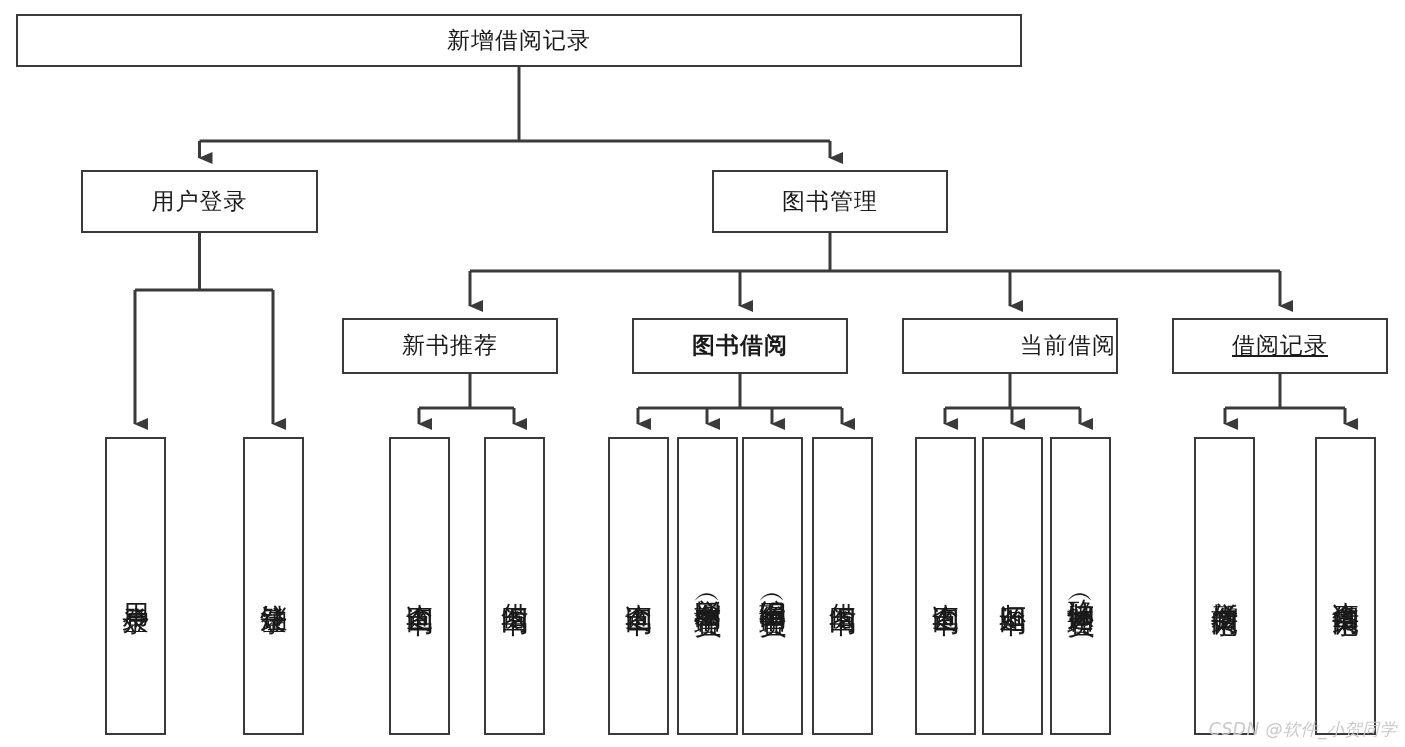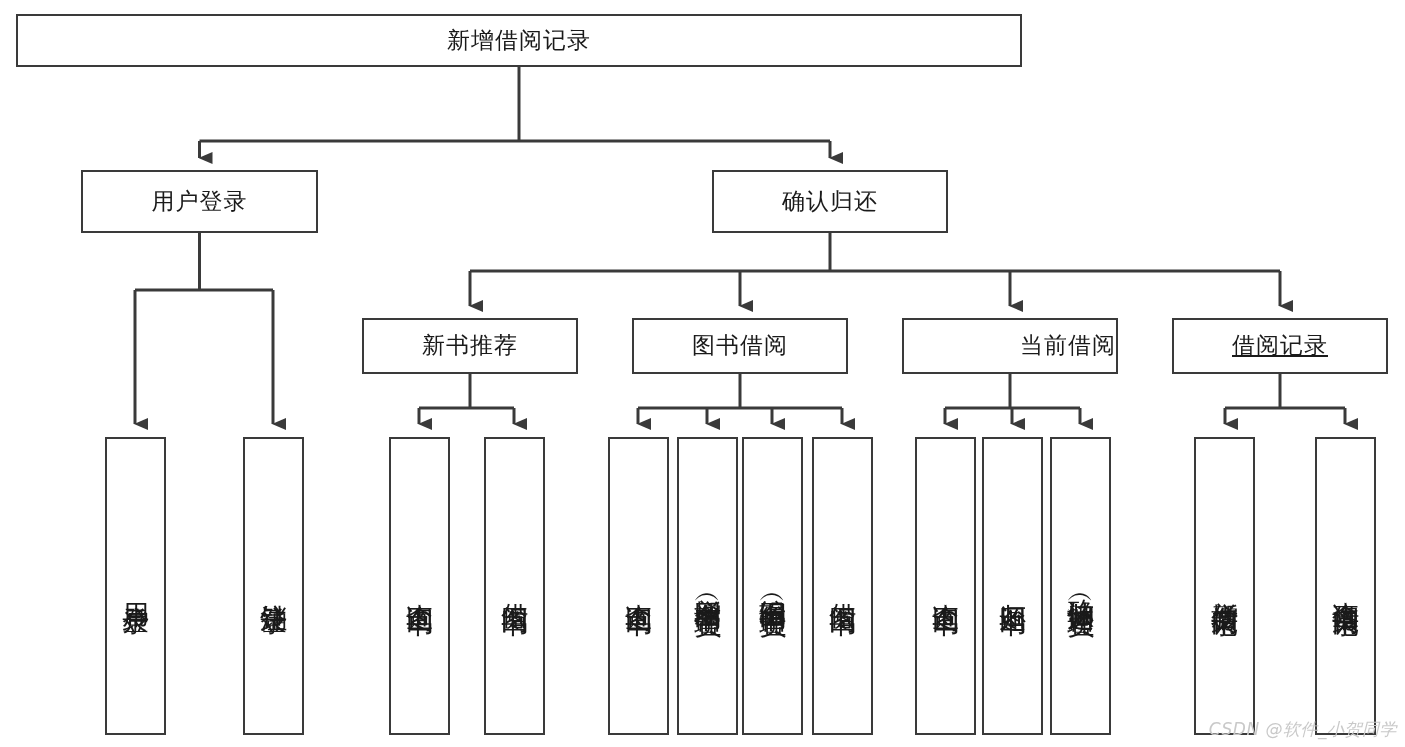--- a/index.html
+++ b/index.html
@@ -122,27 +122,27 @@
   </svg>
 
   <div class="node horiz" style="left:16px; top:14px; width:1006px; height:53px;">
     <span>新增借阅记录</span>
   </div>
 
   <div class="node horiz" style="left:81px; top:170px; width:237px; height:63px;">
     <span>用户登录</span>
   </div>
   <div class="node horiz" style="left:712px; top:170px; width:236px; height:63px;">
-    <span>确认归还</span>
+    <span>图书管理</span>
   </div>
 
-  <div class="node horiz" style="left:362px; top:318px; width:216px; height:56px;">
+  <div class="node horiz" style="left:342px; top:318px; width:216px; height:56px;">
     <span>新书推荐</span>
   </div>
-  <div class="node horiz" style="left:632px; top:318px; width:216px; height:56px;">
+  <div class="node horiz" style="left:632px; top:318px; width:216px; height:56px;font-weight:bold;">
     <span>图书借阅</span>
   </div>
   <div class="node horiz" style="left:902px; top:318px; width:216px; height:56px;justify-content:flex-end;">
     <span>当前借阅</span>
   </div>
   <div class="node horiz" style="left:1172px; top:318px; width:216px; height:56px;text-decoration:underline;">
     <span>借阅记录</span>
   </div>
 
   <div class="node vert" style="left:105px; top:437px; width:61px; height:298px;">

